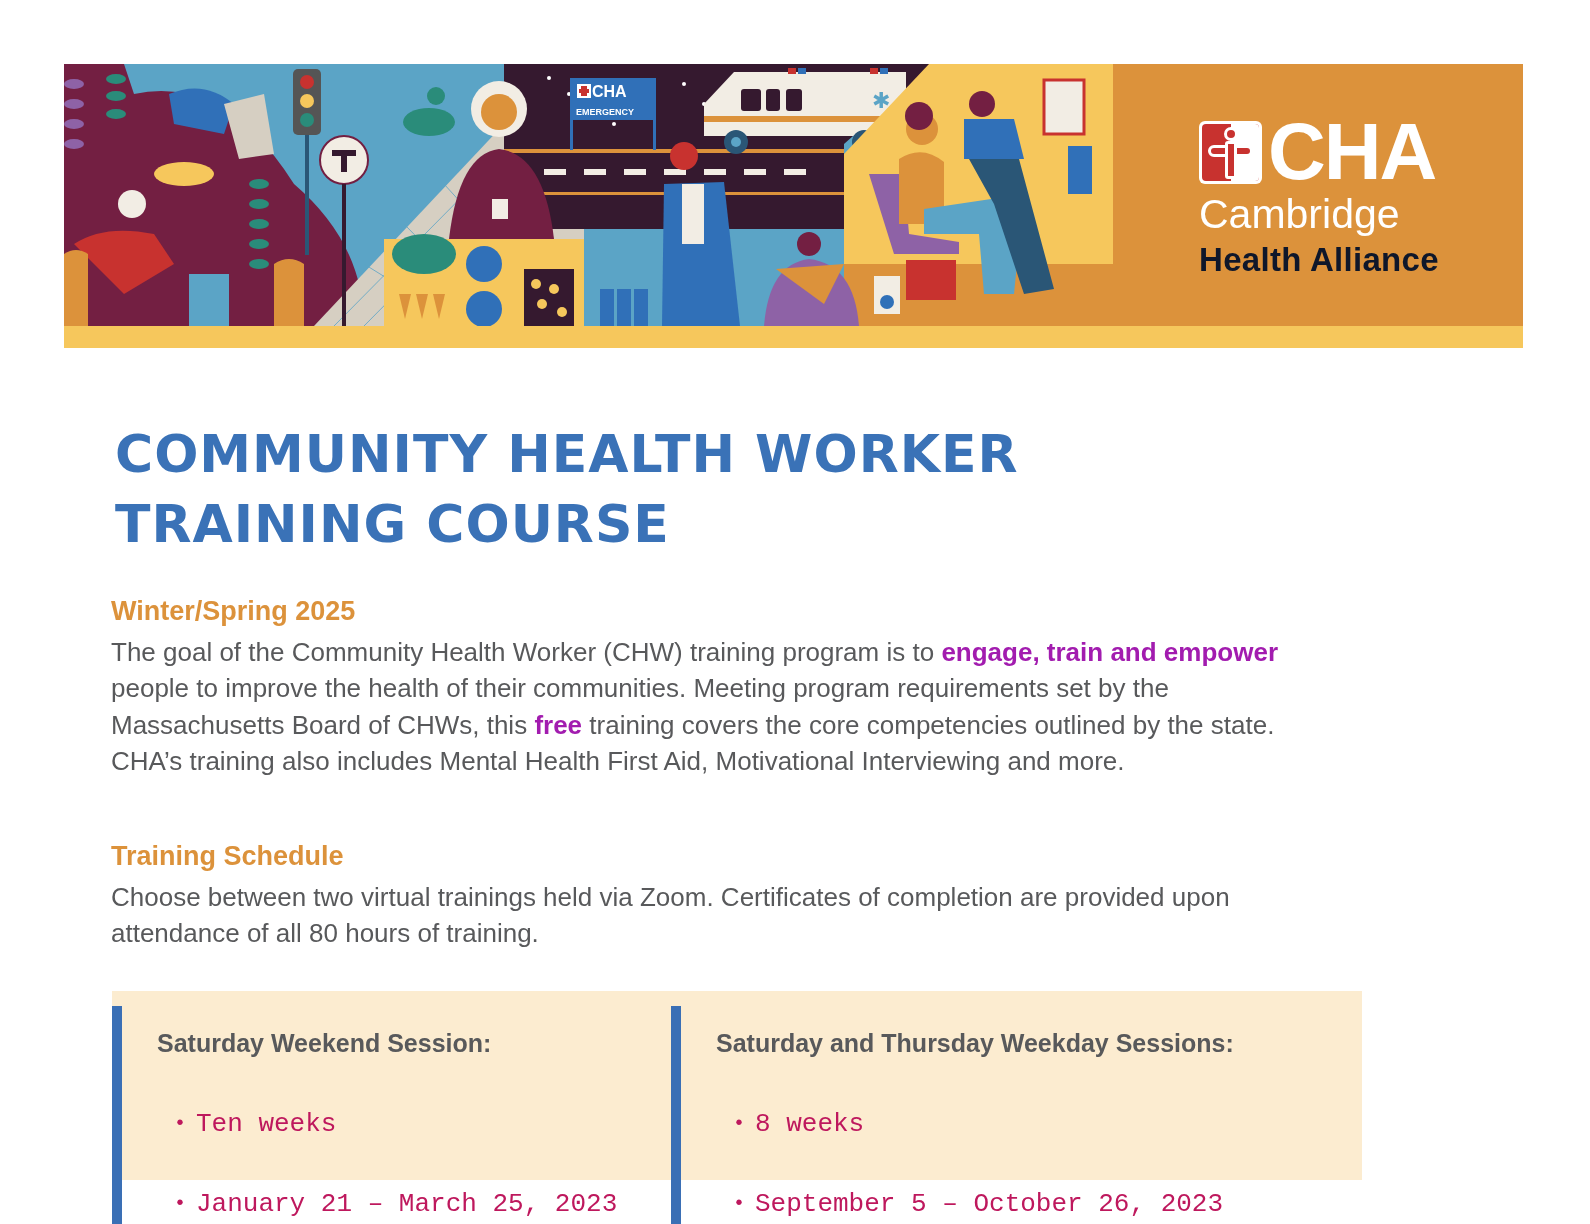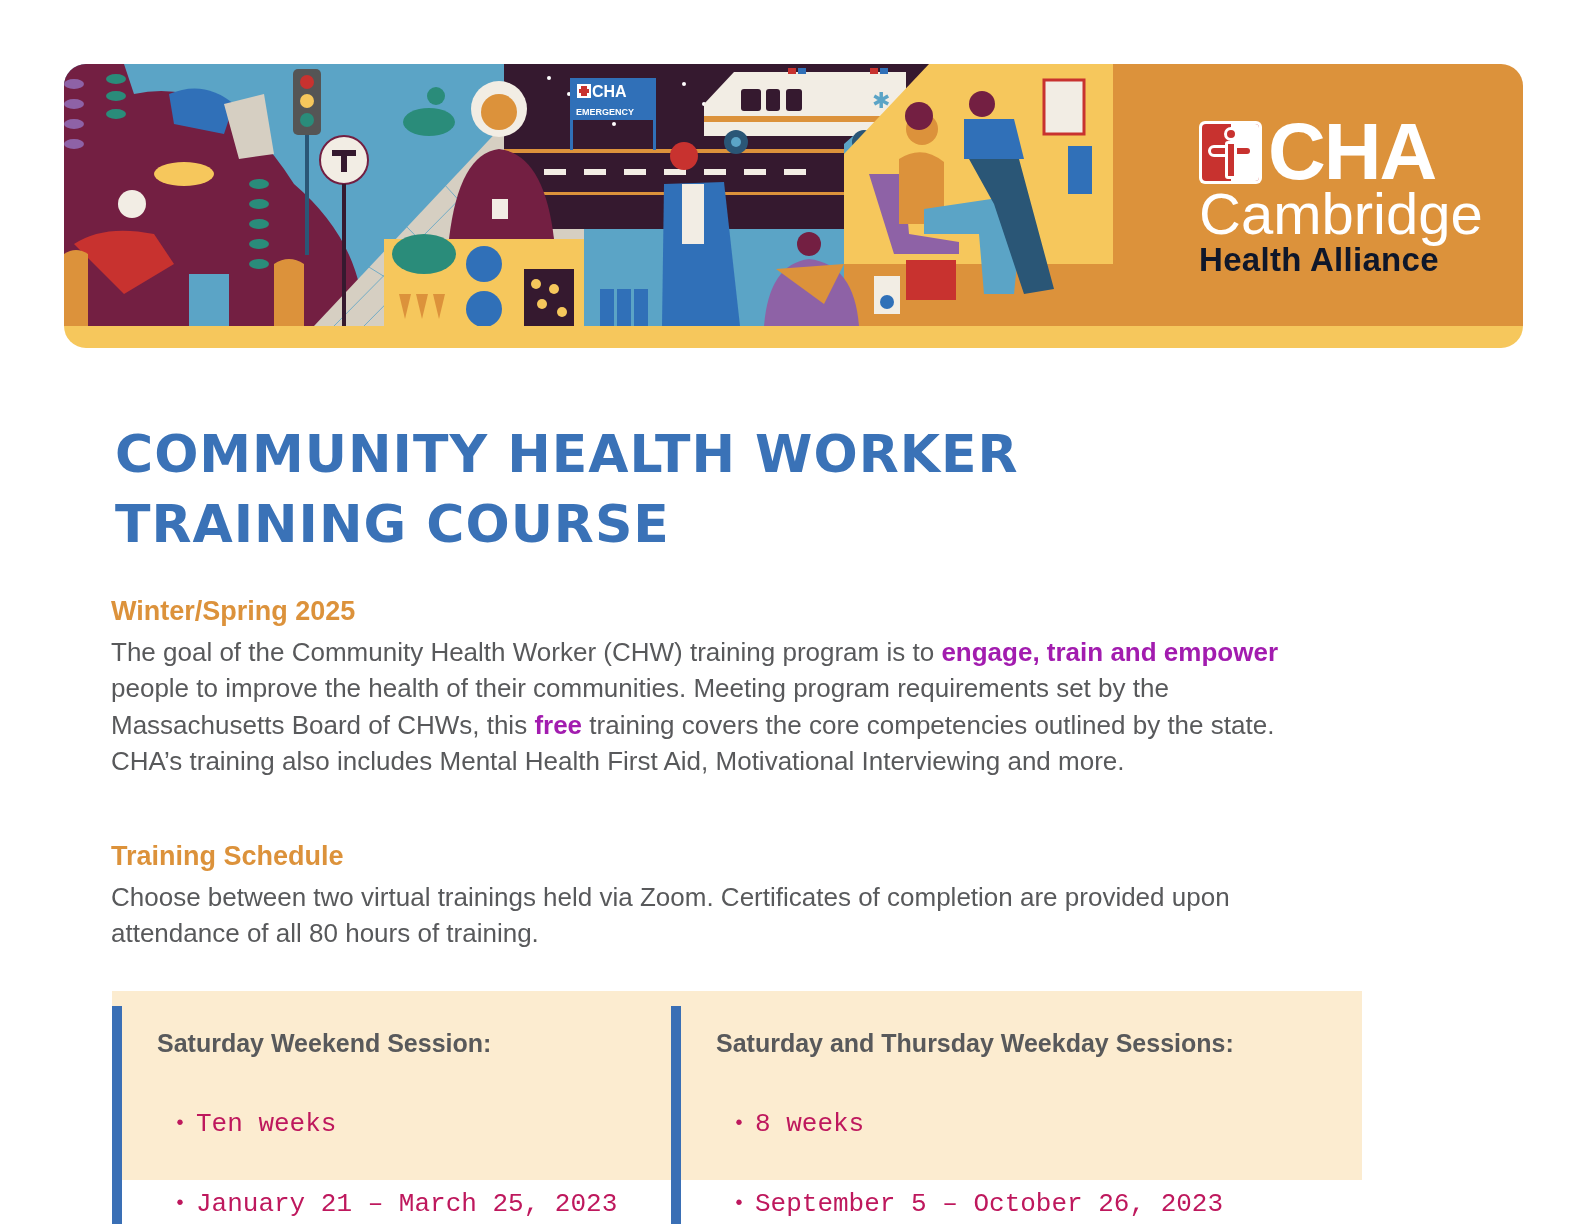--- a/index.html
+++ b/index.html
@@ -1,35 +1,35 @@
 <!DOCTYPE html>
 <html><head>
 <meta charset="utf-8">
 <style>
   * { box-sizing: border-box; margin: 0; padding: 0; }
   html, body { width: 1590px; height: 1224px; background: #ffffff; overflow: hidden; }
   body { position: relative; font-family: "Liberation Sans", "DejaVu Sans", sans-serif; color: #58595b; }
 
   
-  .banner { position: absolute; left: 64px; top: 64px; width: 1459px; height: 284px; overflow: hidden; border-radius: 22px; }
+  .banner { position: absolute; left: 64px; top: 64px; width: 1459px; height: 284px; overflow: hidden; }
   .banner-art { position: absolute; left: 0; top: 0; width: 1049px; height: 262px; overflow: hidden; }
   .banner-art svg { display: block; }
   .banner-logo-panel { position: absolute; left: 1049px; top: 0; width: 410px; height: 262px; background: #dc923b; }
   .banner-strip { position: absolute; left: 0; top: 262px; width: 1459px; height: 22px; background: #f6c75c; }
 
   .logo { position: absolute; left: 86px; top: 54px; width: 270px; }
   .logo-row { display: flex; align-items: center; height: 68px; }
   .logo-mark { width: 63px; height: 63px; border-radius: 6px; background: #ffffff; position: relative; overflow: hidden; margin-right: 6px; }
   .logo-mark .red { position: absolute; left: 3px; top: 3px; width: 57px; height: 57px; border-radius: 4px; background: #c8322f; }
   .logo-mark .half { position: absolute; right: 3px; top: 3px; width: 28px; height: 57px; background: #ffffff; border-radius: 0 4px 4px 0; }
   .logo-mark .bar-h { position: absolute; left: 9px; top: 24px; width: 45px; height: 12px; border-radius: 6px; background: #c8322f; border: 3px solid #ffffff; }
   .logo-mark .bar-v { position: absolute; left: 26px; top: 20px; width: 12px; height: 38px; border-radius: 3px; background: #c8322f; border: 3px solid #ffffff; }
   .logo-mark .dot { position: absolute; left: 25px; top: 6px; width: 14px; height: 14px; border-radius: 50%; background: #c8322f; border: 3px solid #ffffff; }
   .logo-cha { font-family: "Liberation Sans", sans-serif; font-weight: 700; font-size: 80px; line-height: 68px; color: #ffffff; letter-spacing: -2px; }
-  .logo-cambridge { font-family: "Liberation Sans", sans-serif; font-weight: 400; font-size: 58px; line-height: 52px; color: #ffffff; margin-top: 2px; letter-spacing: 0px; }
+  .logo-cambridge { font-family: "Liberation Sans", sans-serif; font-weight: 400; font-size: 41px; line-height: 52px; color: #ffffff; margin-top: 2px; letter-spacing: 0px; }
   .logo-alliance { font-family: "Liberation Sans", sans-serif; font-weight: 700; font-size: 33px; line-height: 40px; color: #0f172a; letter-spacing: 0.3px; }
 
   
   .page-title { position: absolute; left: 115px; top: 419px; font-family: "DejaVu Sans", sans-serif; font-weight: 700; font-size: 52px; line-height: 70px; color: #3a72b7; letter-spacing: 1px; text-transform: uppercase; }
   .page-title span { display: block; }
 
   
   .section-heading { position: absolute; left: 111px; font-family: "Liberation Sans", sans-serif; font-weight: 700; font-size: 27px; color: #dc923b; line-height: 34px; }
   .body-text { position: absolute; left: 111px; width: 1220px; font-family: "Liberation Sans", sans-serif; font-size: 26px; line-height: 36.4px; color: #58595b; }
   .body-text b { color: #a21caf; font-weight: 700; }

